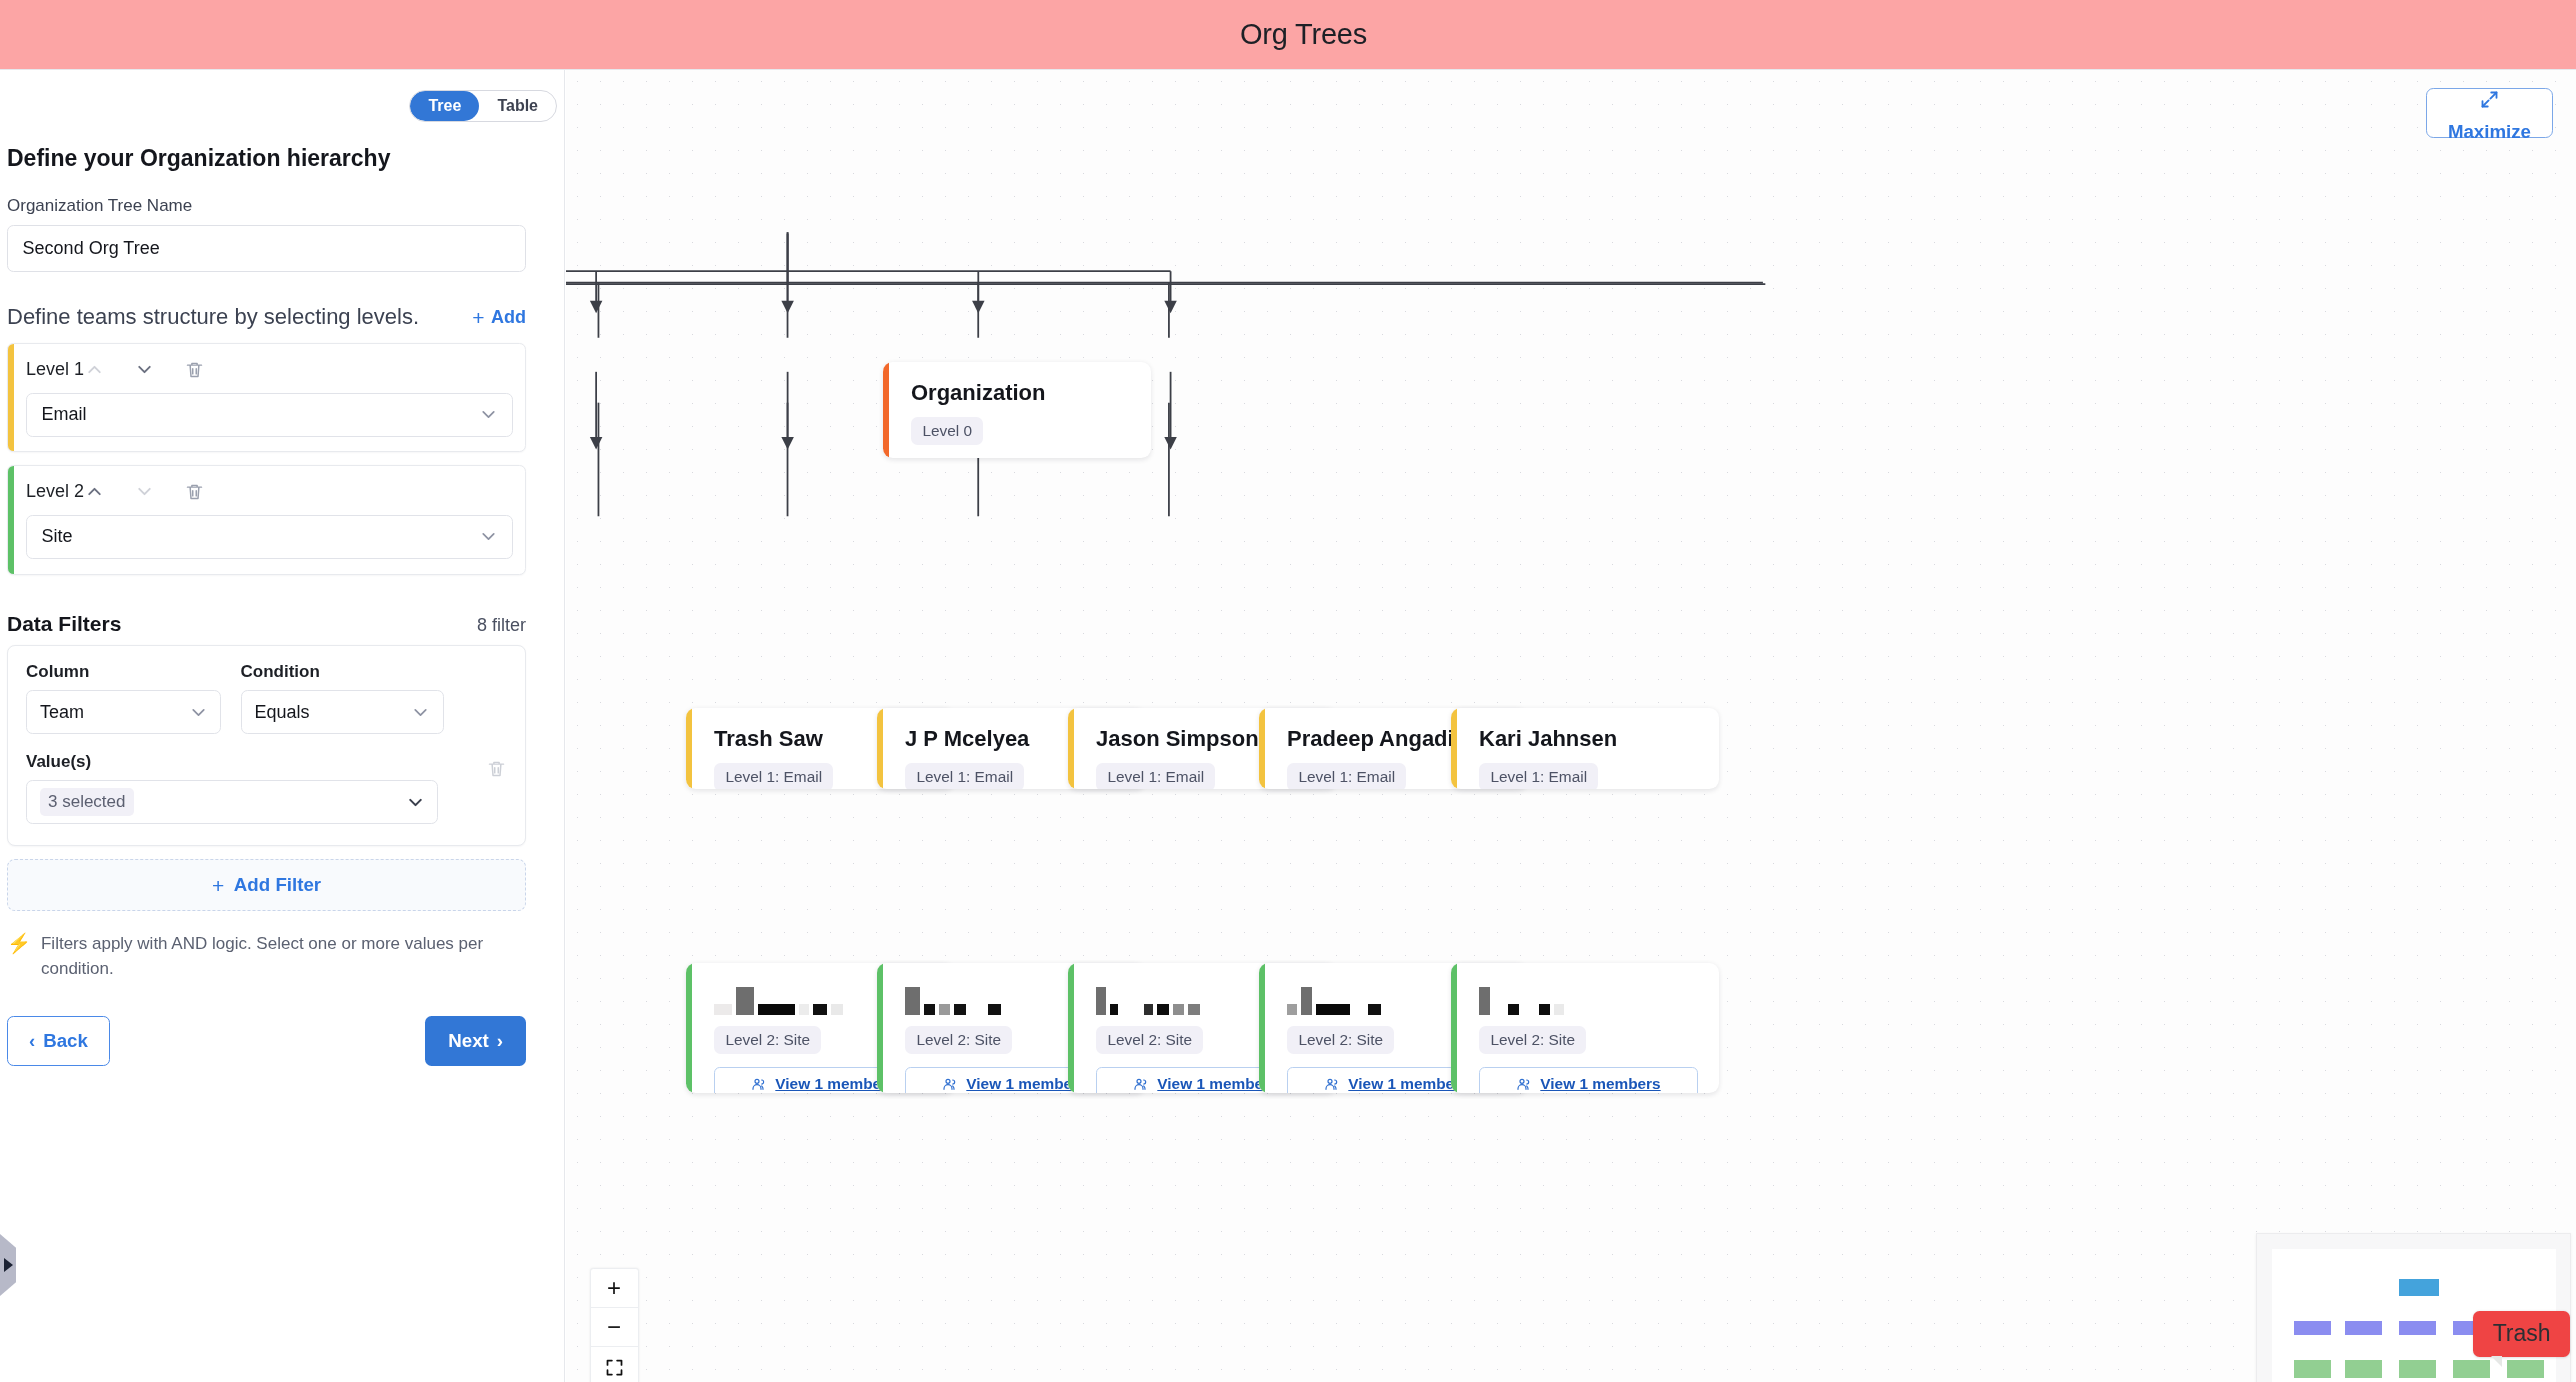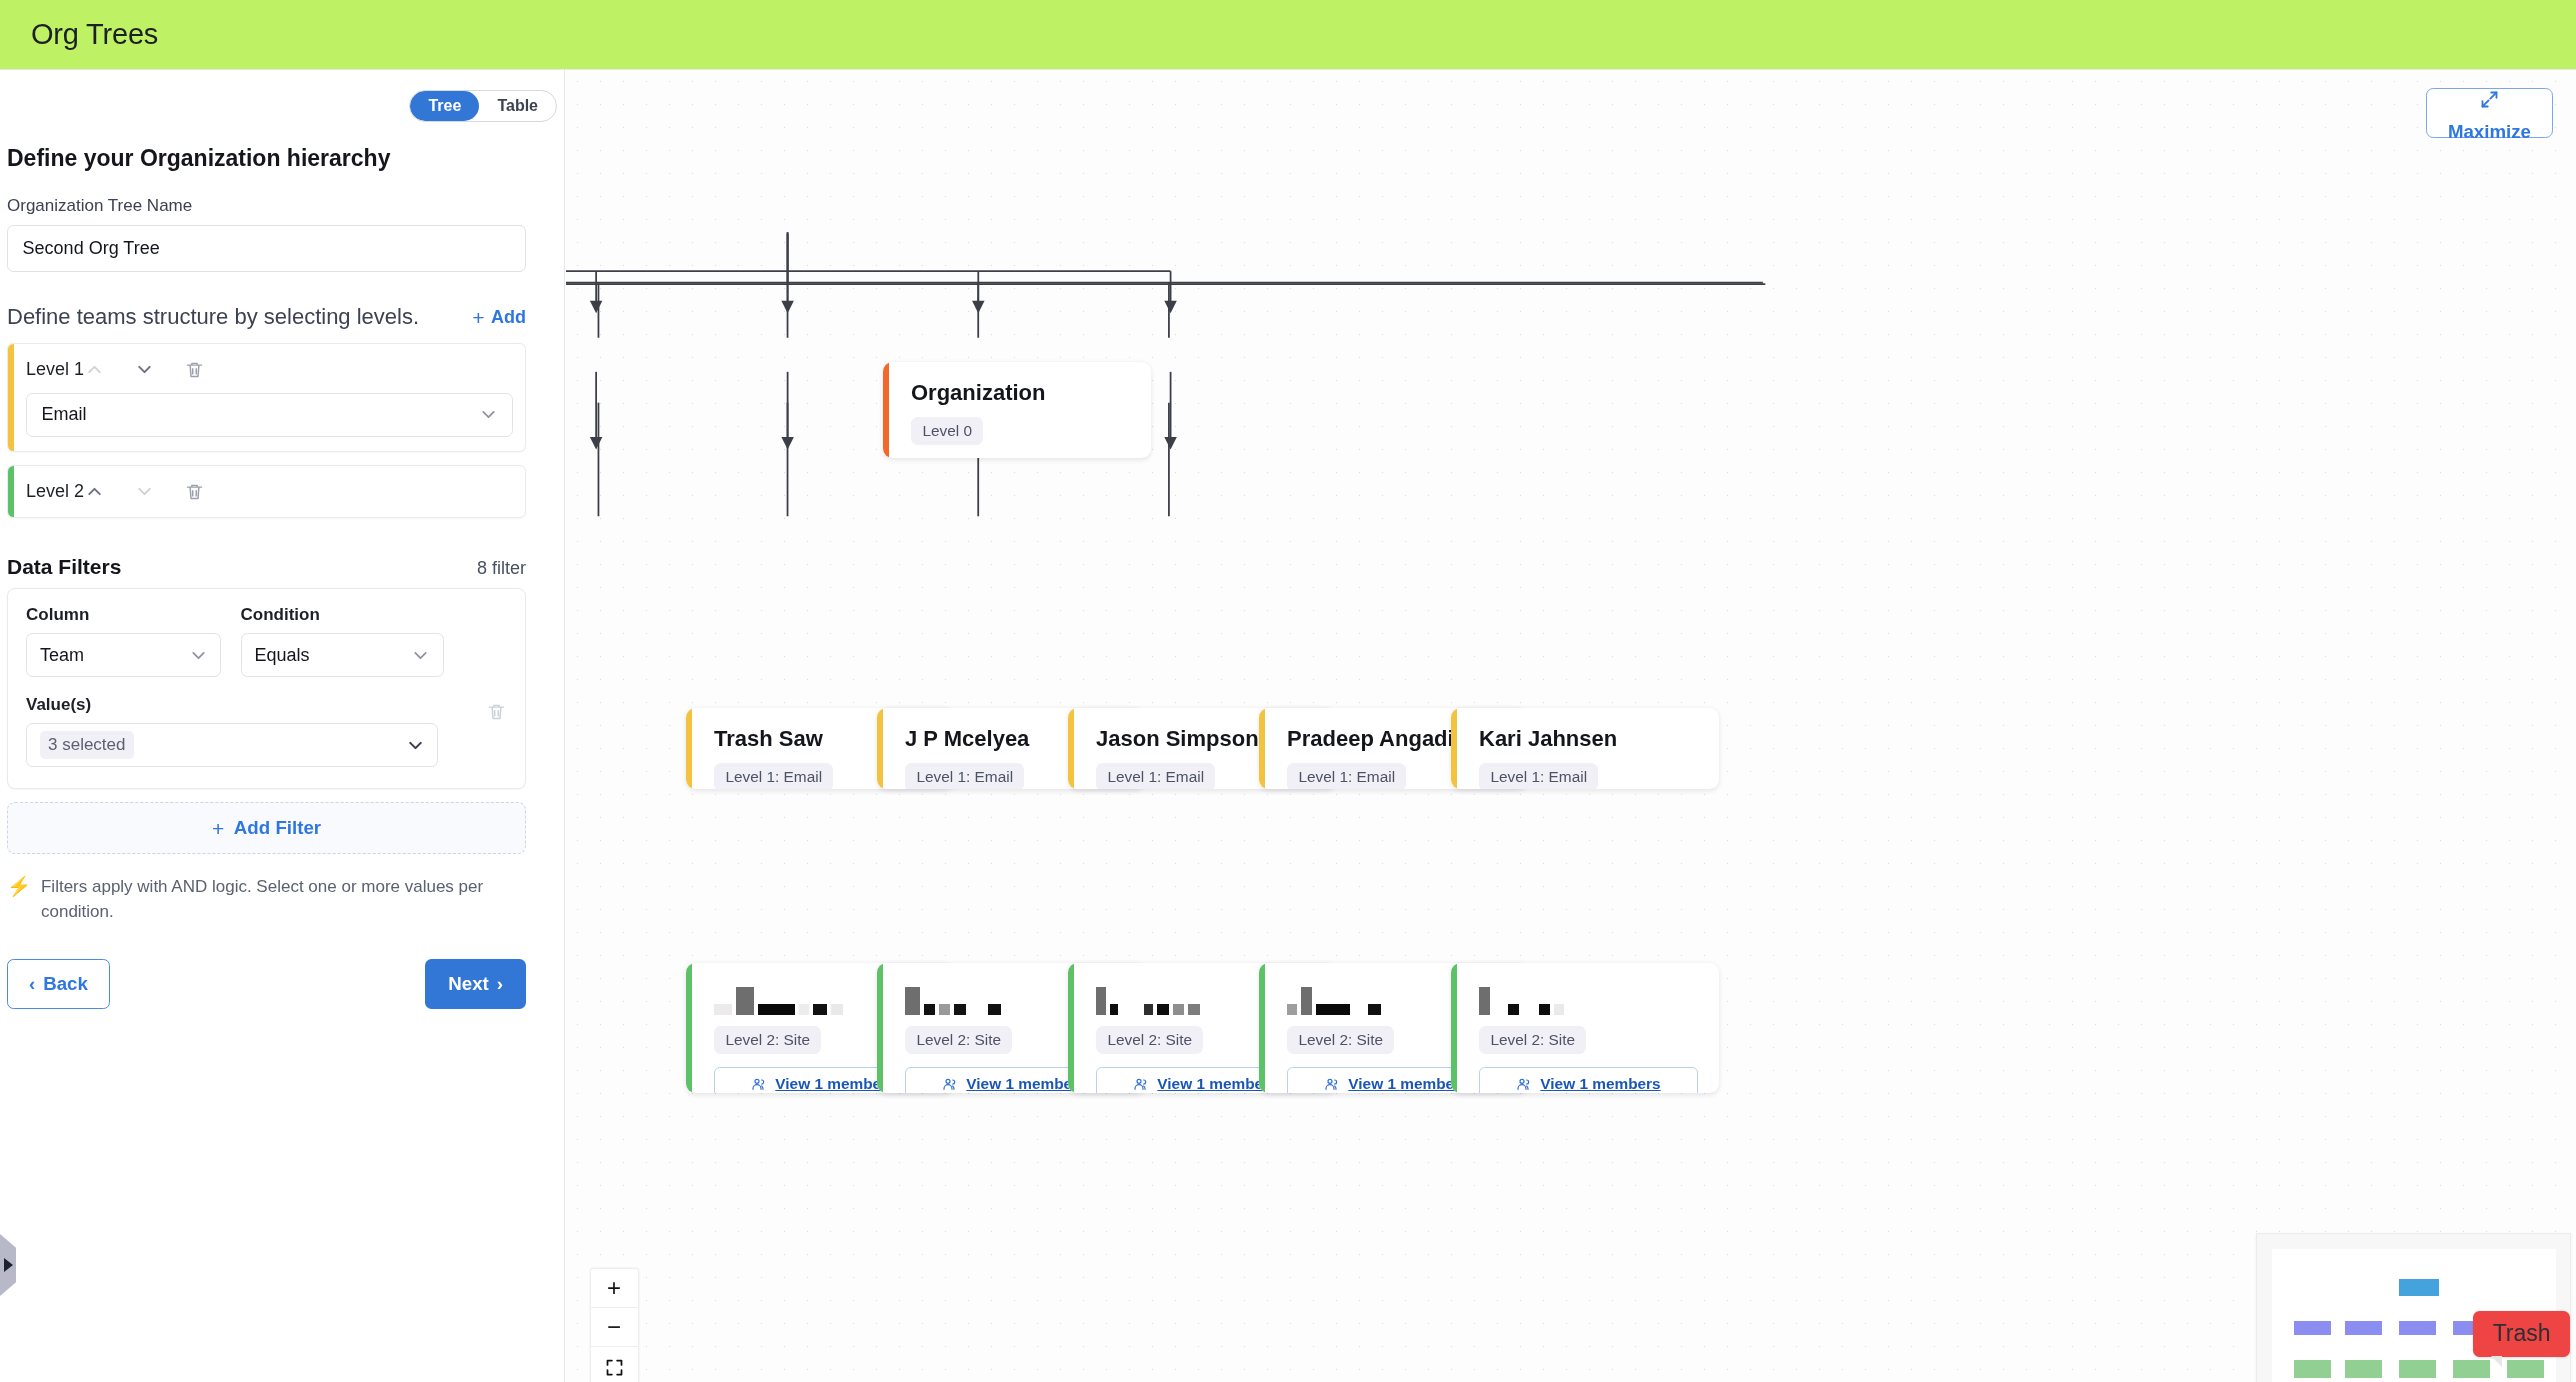--- a/index.html
+++ b/index.html
@@ -7,22 +7,22 @@
     width: 2576px; height: 1382px;
     font-family: "Liberation Sans", sans-serif;
     background: #ffffff;
     overflow: hidden;
   }
   #app { position: relative; width: 2576px; height: 1382px; }
 
   
   .app-header {
     position: absolute; left: 0; top: 0; width: 2576px; height: 70px;
-    border-bottom: 0.8px solid #e6e8ec; background: #bef264;
-    display: flex; align-items: center;
+    border-bottom: 0.8px solid #e6e8ec; background: #fca5a5;
+    display: flex; align-items: center; justify-content: center;
   }
   .app-title {
     margin-left: 31px; font-size: 29px; font-weight: 400; color: #1d2026;
     letter-spacing: -0.2px;
   }
 
   
   .sidebar {
     position: absolute; left: 0; top: 70px; width: 565px; height: 1312px;
     background: #fff; border-right: 0.8px solid #e6e8ec;
@@ -327,20 +327,28 @@
             <svg viewBox="0 0 24 24" fill="none" stroke="#8e93a3" stroke-width="2.2" stroke-linecap="round" stroke-linejoin="round">
                 <polyline points="6 9 12 15 18 9"></polyline>
               </svg>
           </span>
           <span class="ic">
             <svg viewBox="0 0 24 24" fill="none" stroke="#9aa0ae" stroke-width="1.7" stroke-linecap="round" stroke-linejoin="round">
                 <path d="M4 7h16M9 7V5h6v2M7 7l1 13h8l1-13M10 11v6M14 11v6"></path>
               </svg>
           </span>
         </div>
+      </div>
+      <div class="level-select">
+        <span>Site</span>
+        <span class="ic">
+          <svg viewBox="0 0 24 24" fill="none" stroke="#8e93a3" stroke-width="2" stroke-linecap="round" stroke-linejoin="round">
+              <polyline points="6 9 12 15 18 9"></polyline>
+            </svg>
+        </span>
       </div>
     </div>
 
     <div class="filters-head">
       <div class="filters-title">Data Filters</div>
       <div class="filters-count">8 filter</div>
     </div>
 
     <div class="filter-card">
       <div class="f-row">

